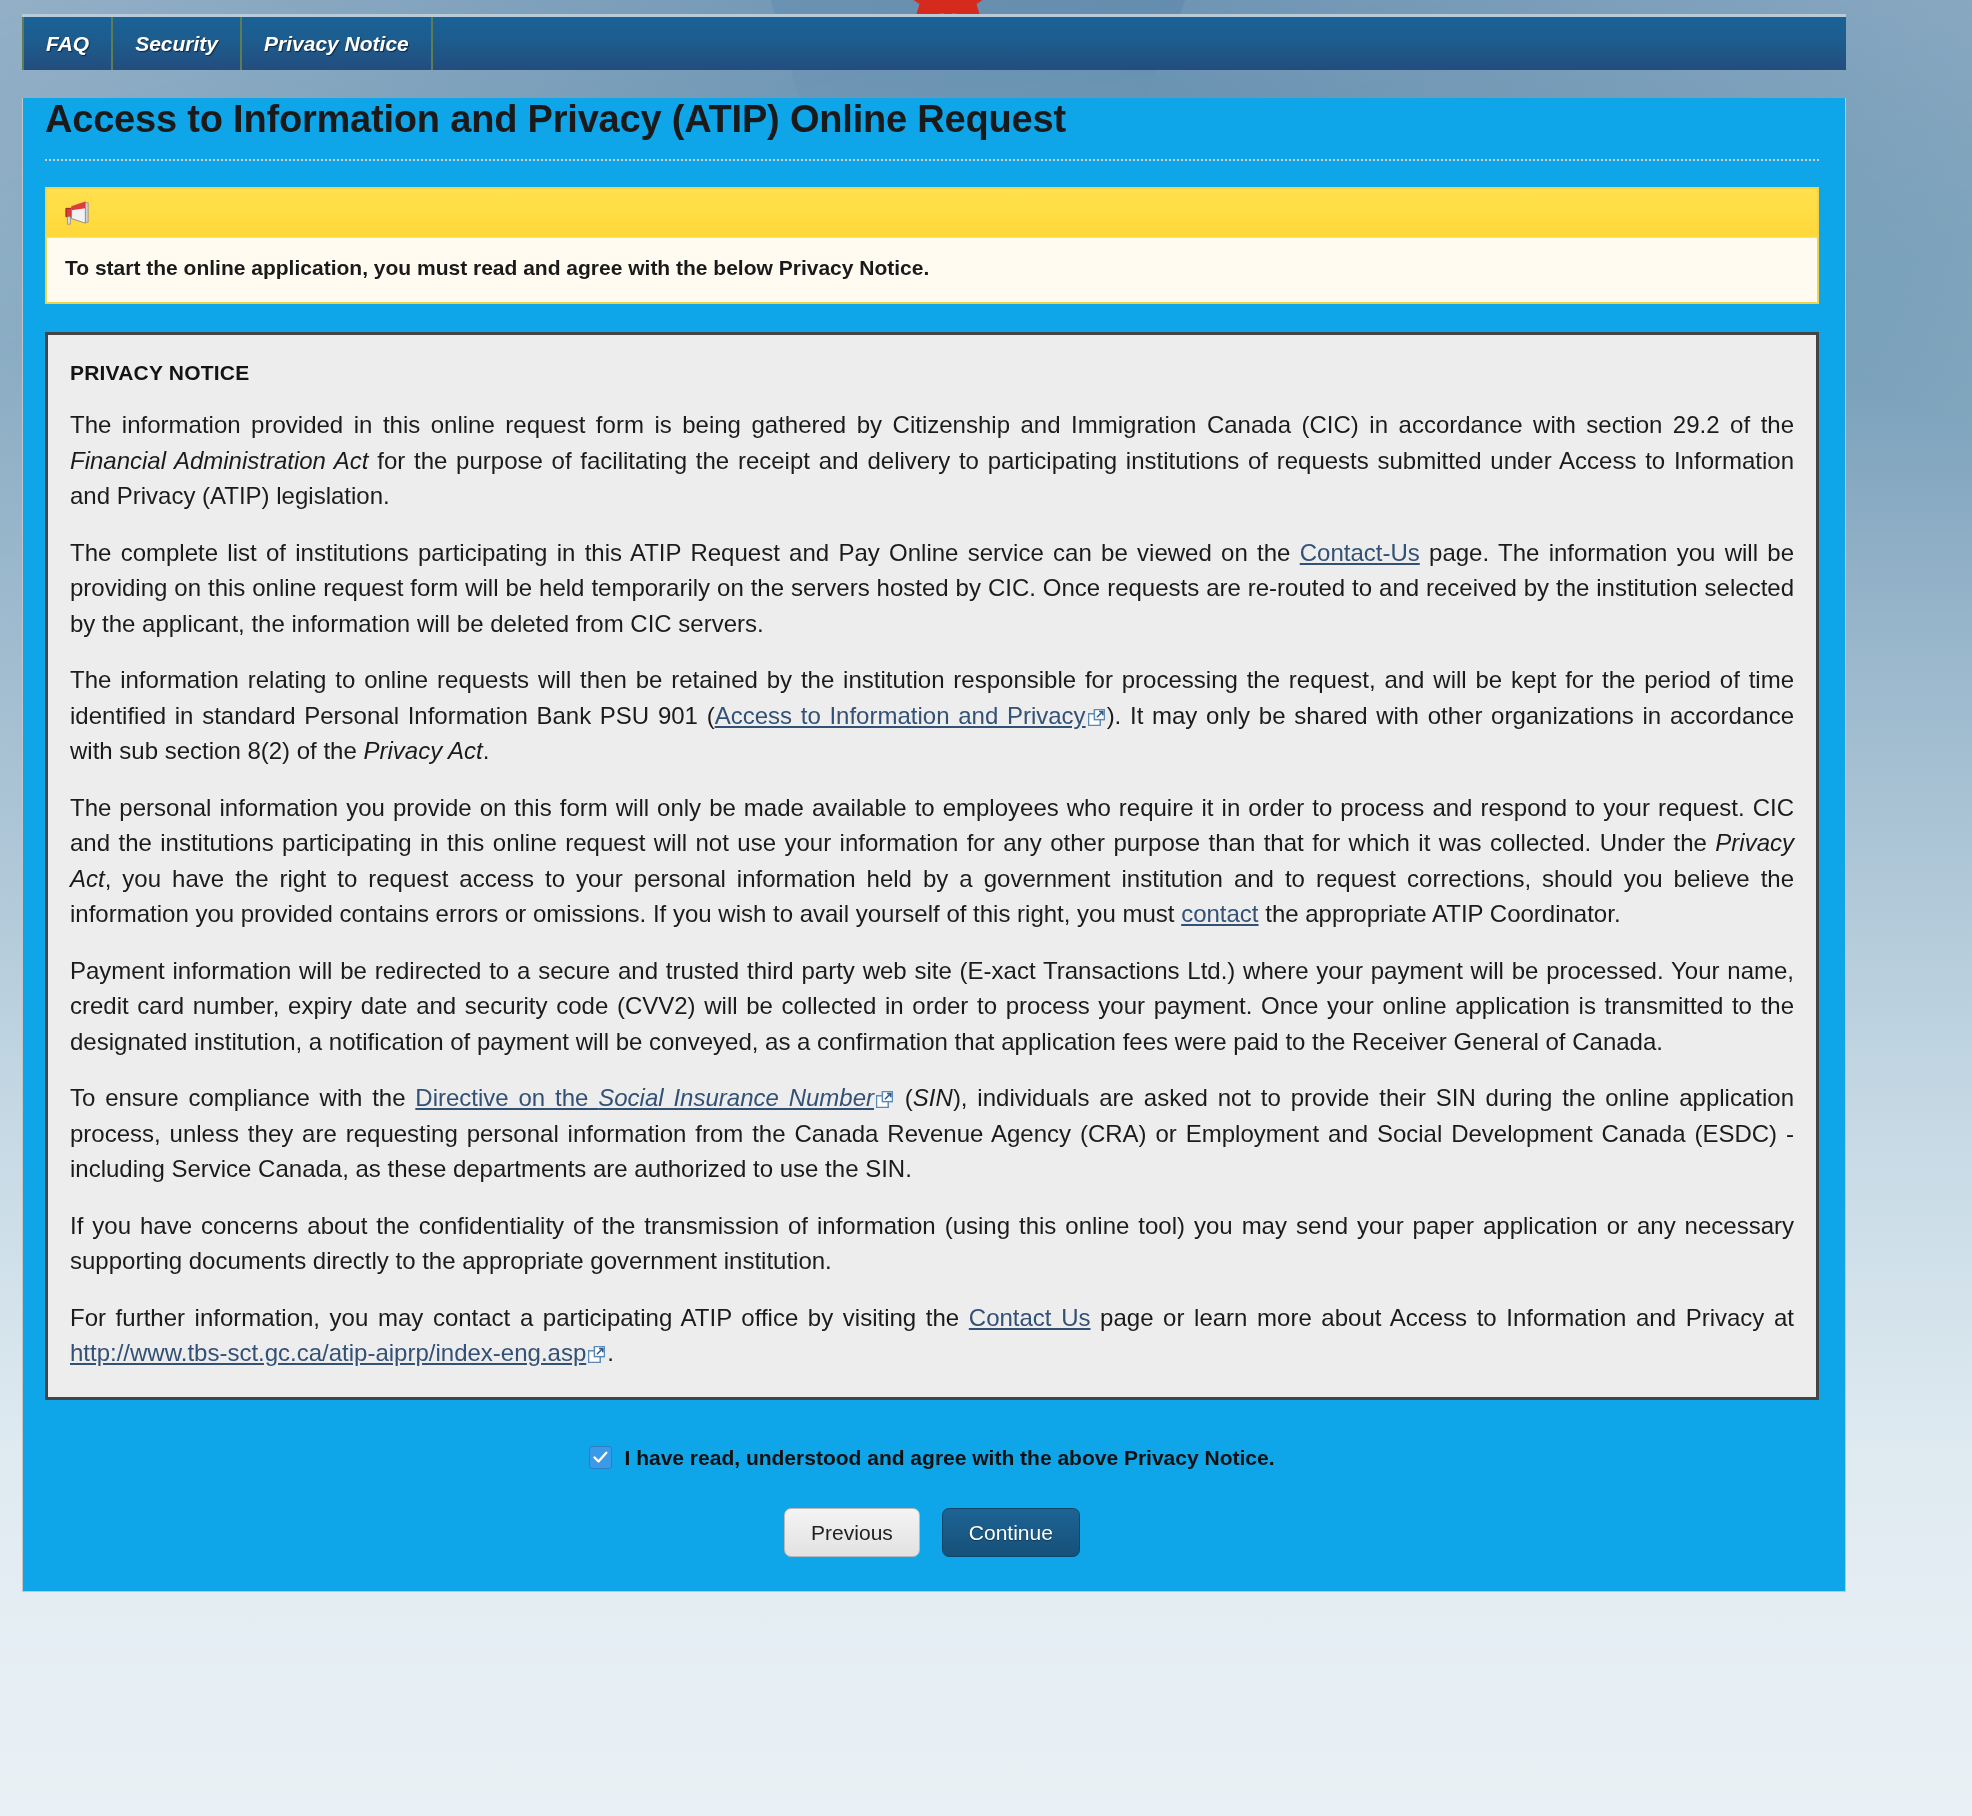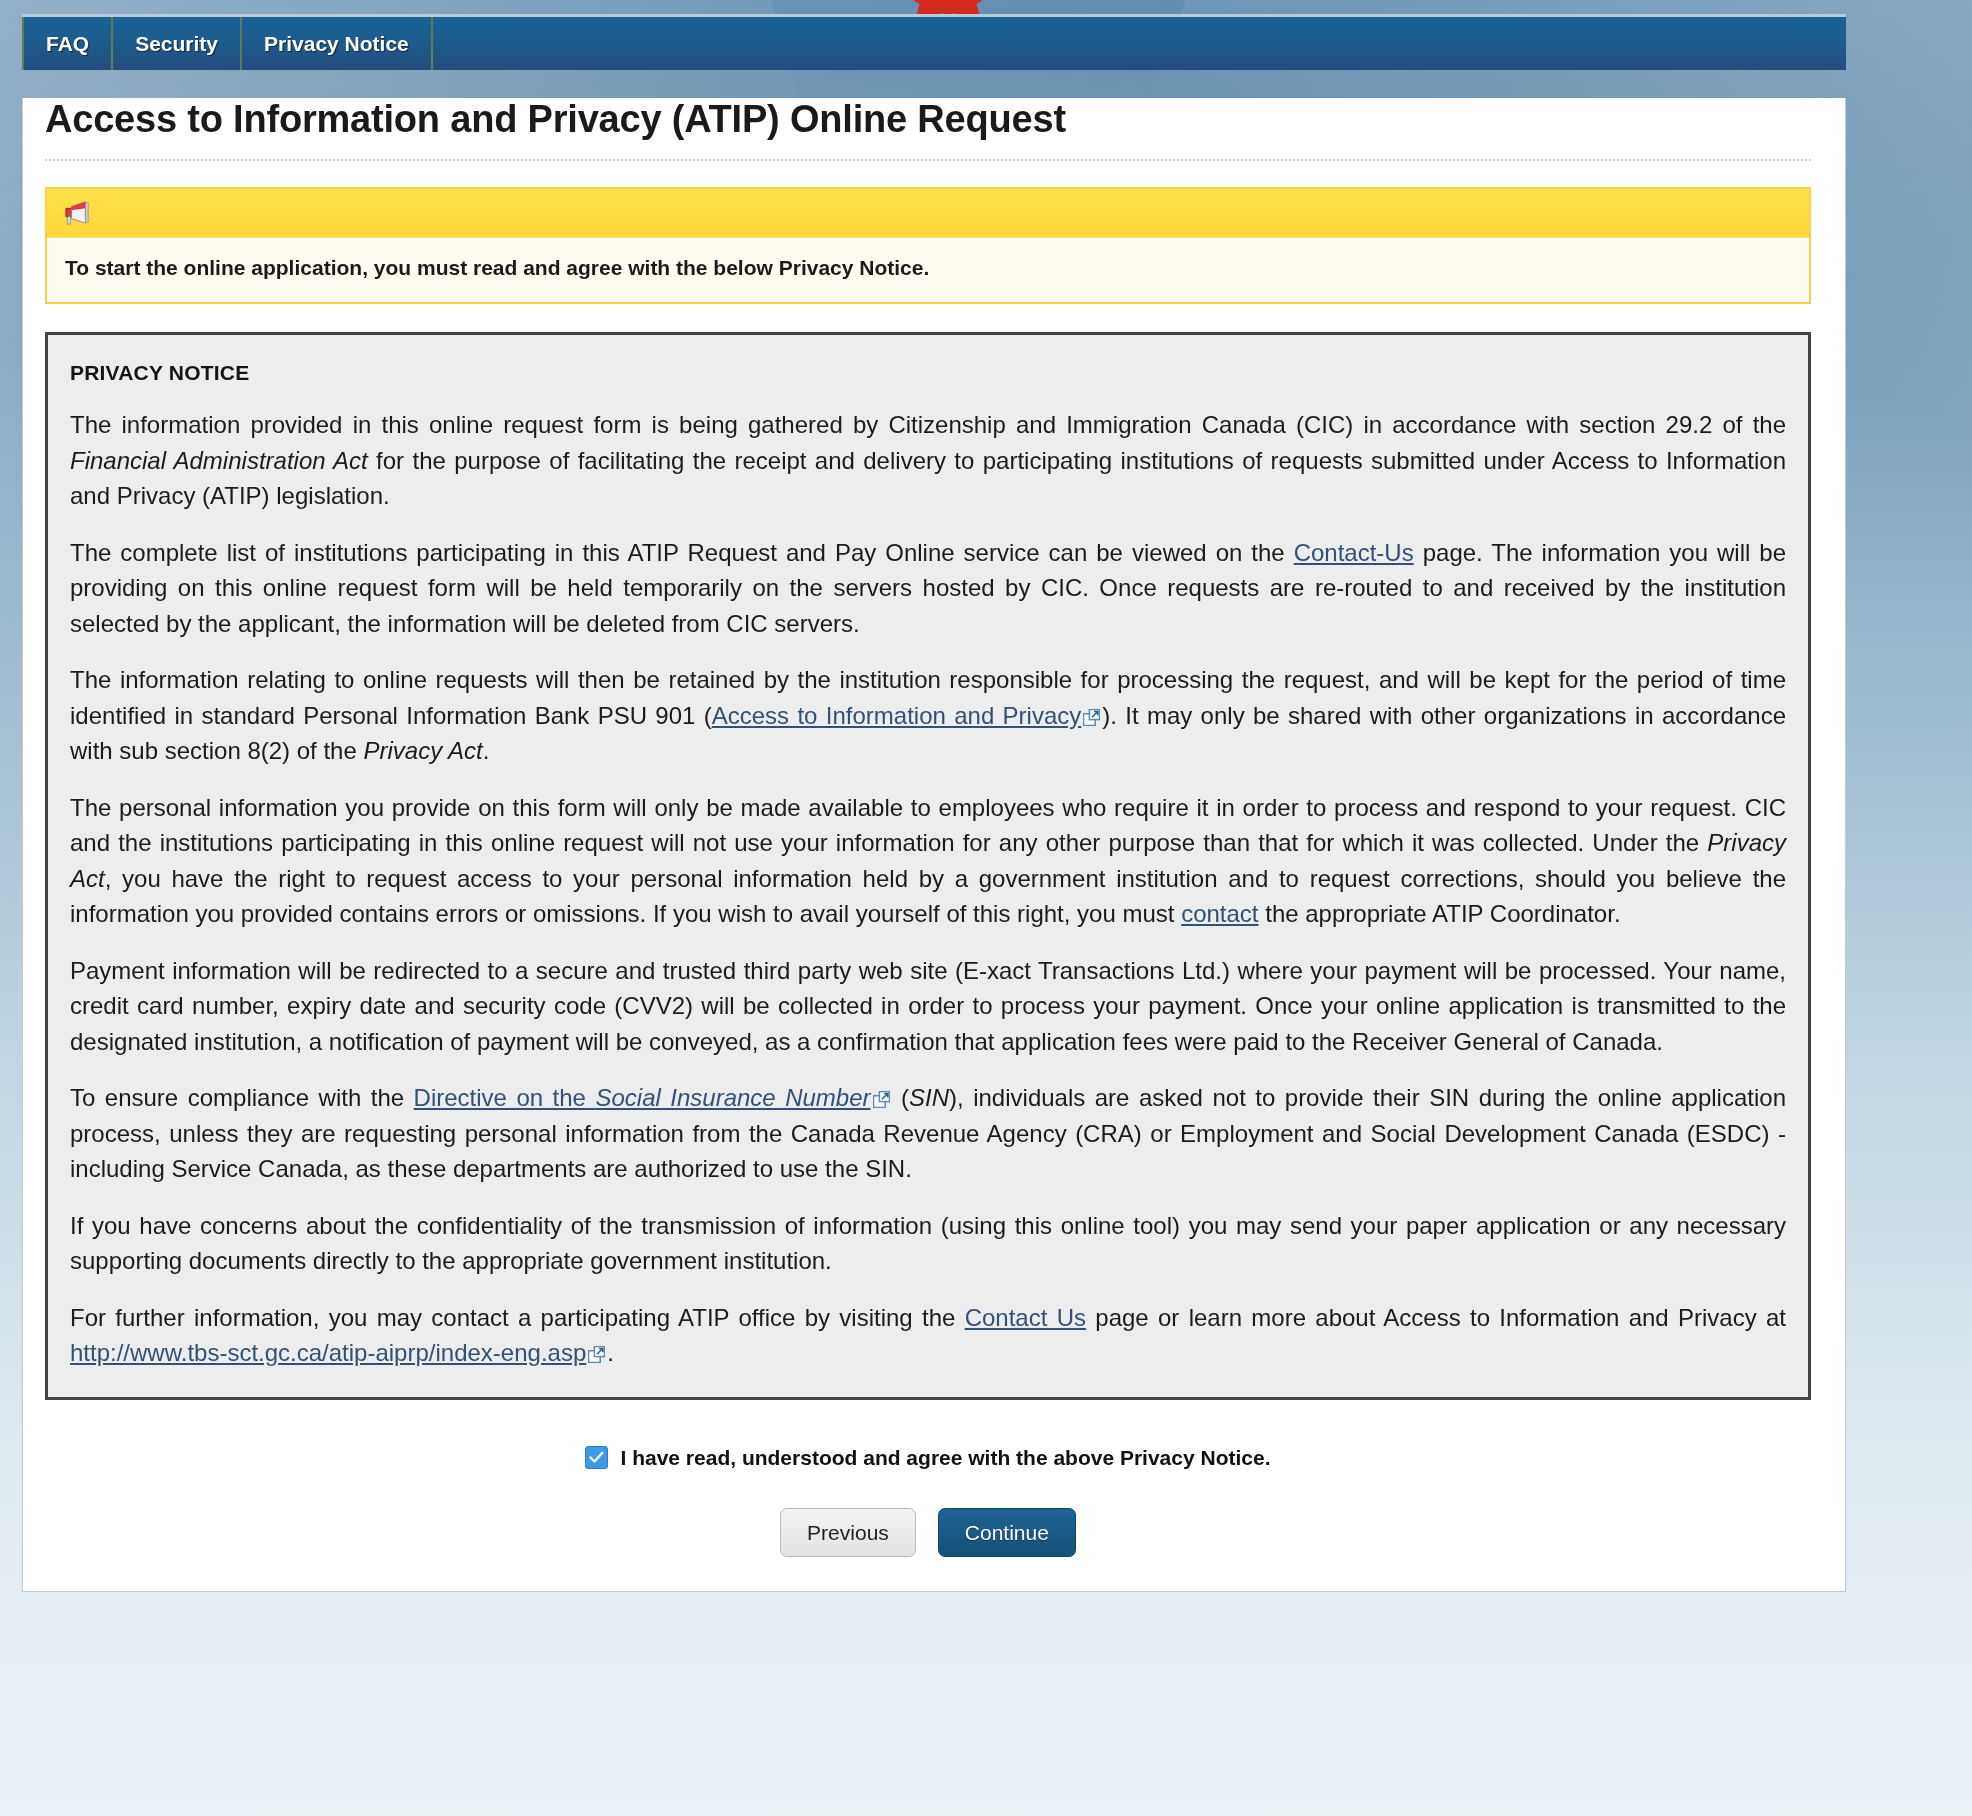--- a/index.html
+++ b/index.html
@@ -56,43 +56,44 @@
   }
 
   
   #nav-bar {
     height: 56px;
     background: linear-gradient(to bottom, #1a6297 0%, #1d5c8e 45%, #234d7e 100%);
     display: flex;
     align-items: stretch;
     border-top: 3px solid #b9cbd8;
     box-sizing: border-box;
+    font-style: italic;
   }
   .nav-tab {
     display: flex;
     align-items: center;
     padding: 0 22px;
     color: #ffffff;
     font-size: 21px;
     font-weight: bold;
     text-shadow: 1px 1px 1px rgba(0,0,0,0.55);
     border-right: 2px solid #5f7d50;
     cursor: pointer;
     background: linear-gradient(to bottom, #1a6297 0%, #1d5c8e 45%, #234d7e 100%);
     white-space: nowrap;
   }
   .nav-tab:first-child { border-left: 2px solid #5f7d50; }
   #nav-filler { flex: 1; }
 
   
   #content-card {
-    background: #ffffff;
+    background: #0ea5e9;
     border: 1px solid #c6c6c6;
     border-top: none;
-    padding: 0 12px 34px 0;
+    padding: 0 4px 34px 0;
     box-sizing: border-box;
   }
 
   #page-title {
     font-size: 38px;
     font-weight: bold;
     color: #1a1a1a;
     margin: 28px 0 0 22px;
     letter-spacing: -0.2px;
   }

